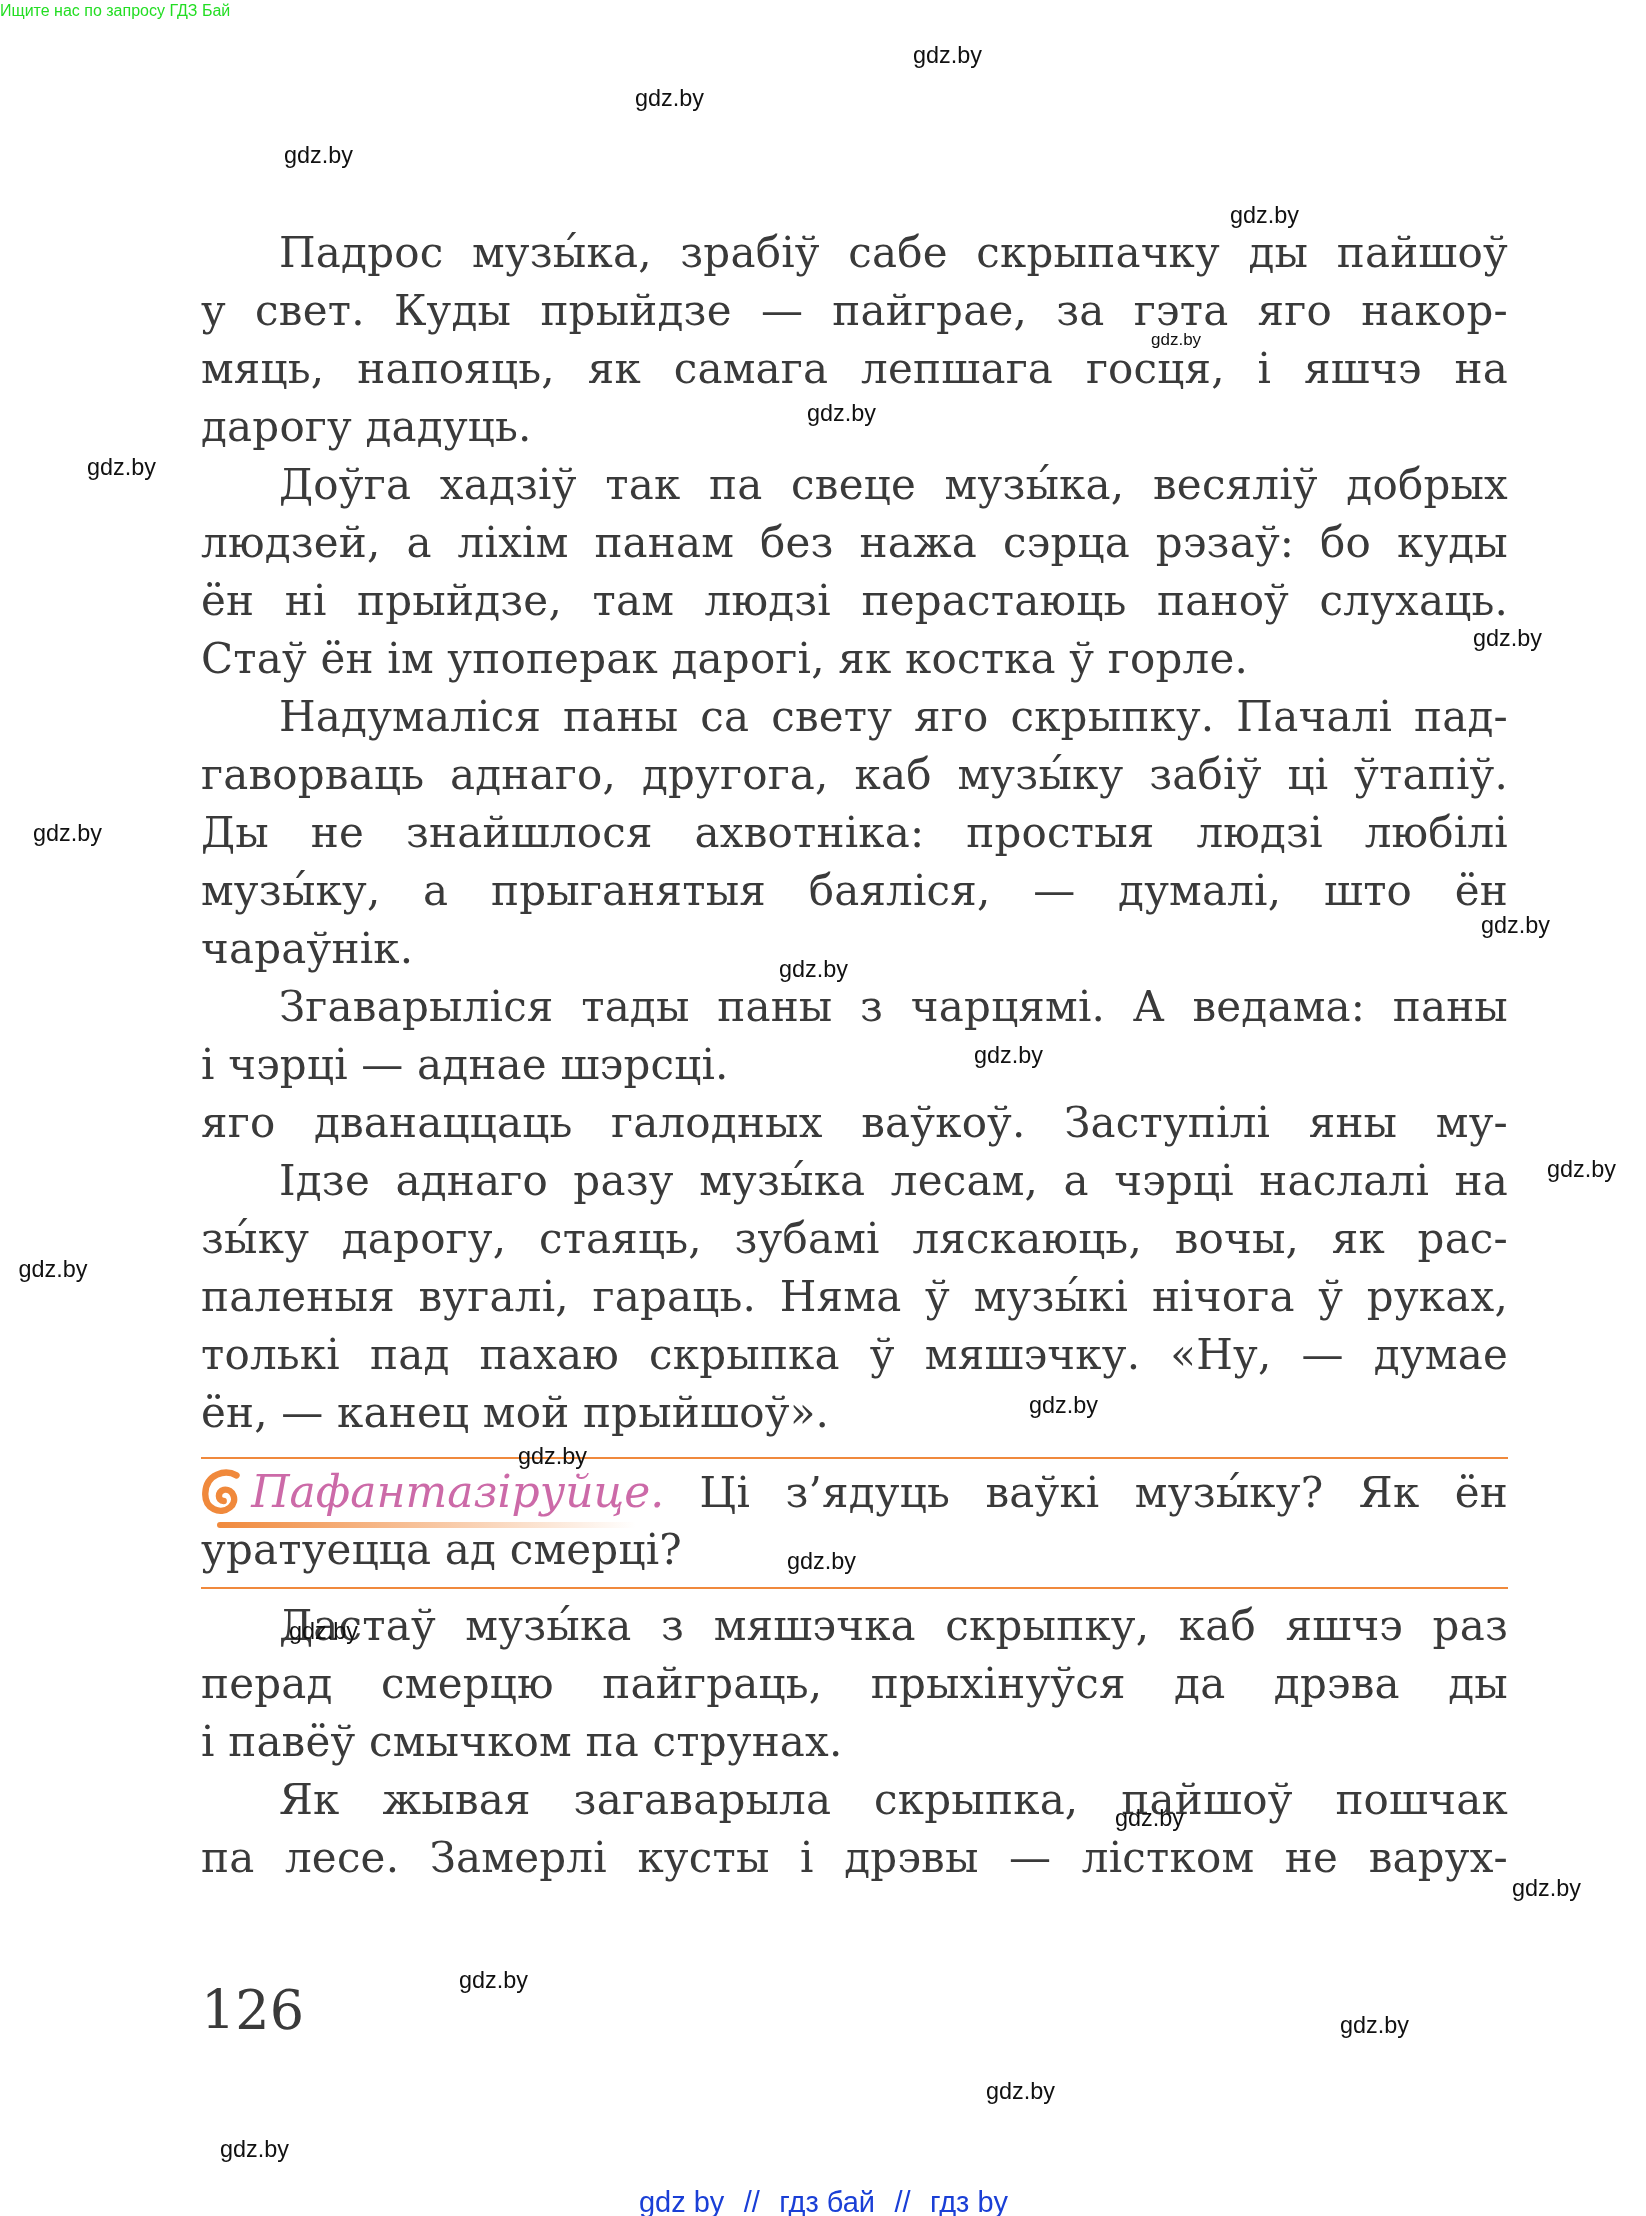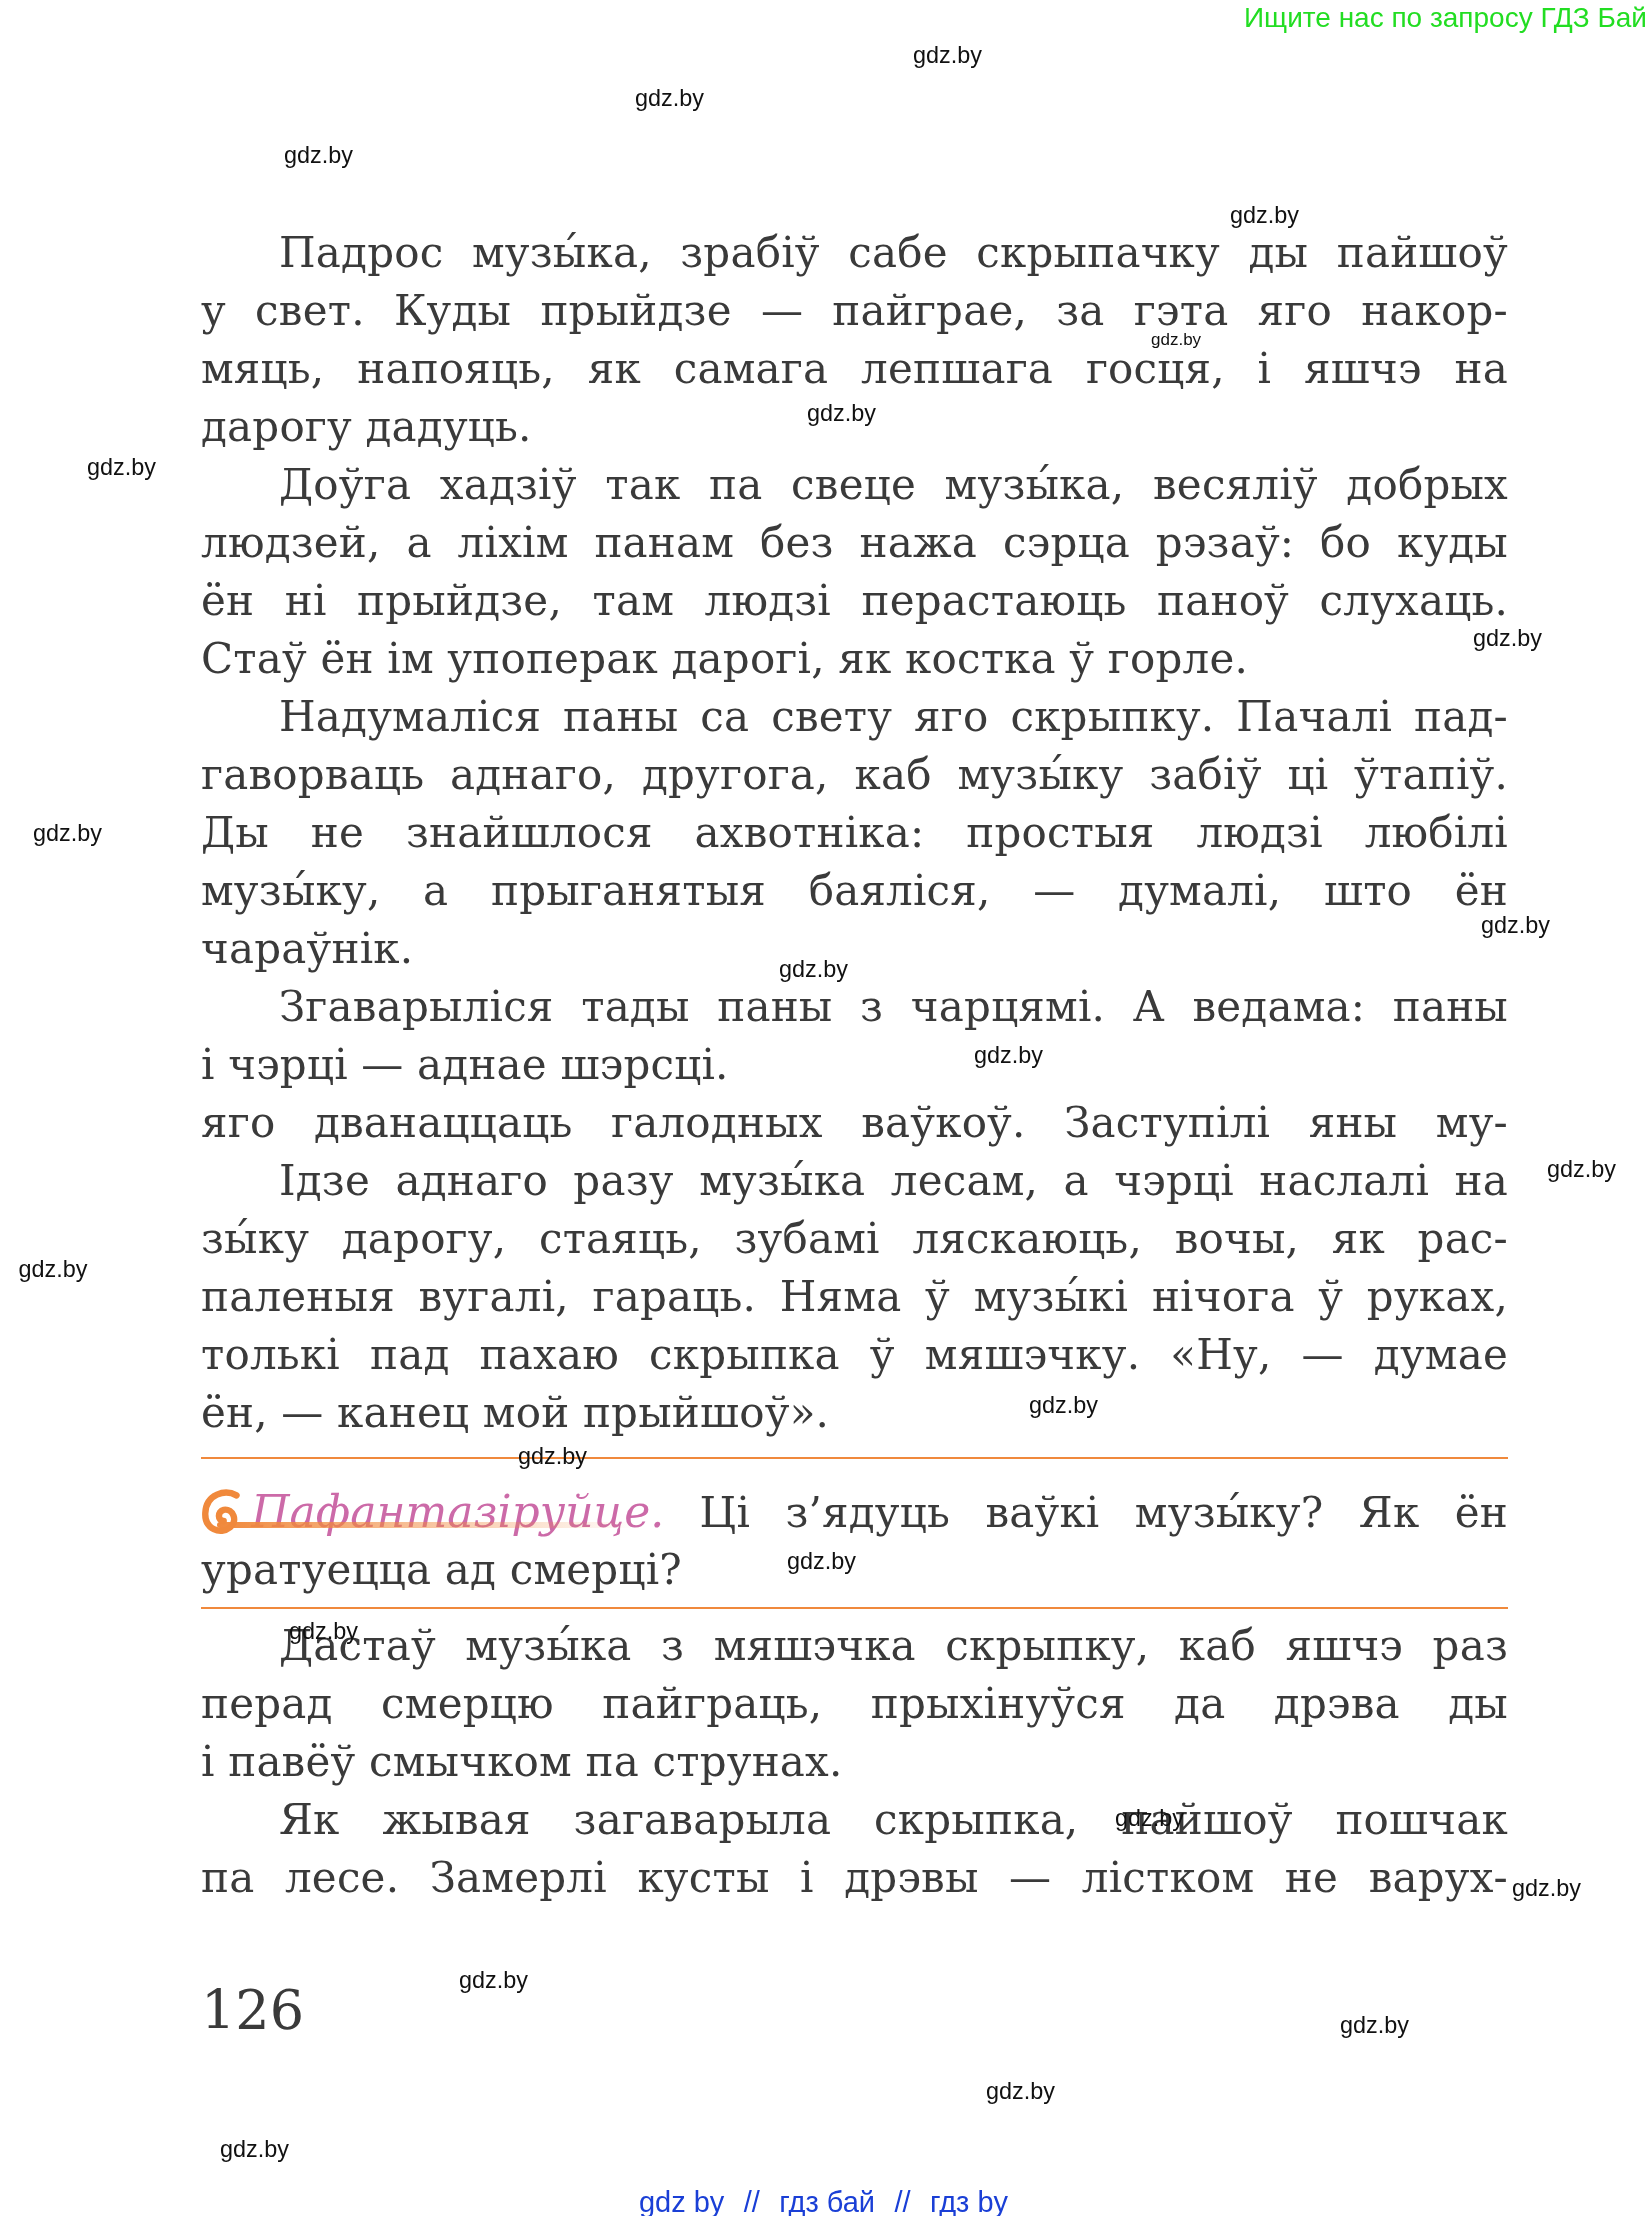--- a/index.html
+++ b/index.html
@@ -1,34 +1,34 @@
 <!DOCTYPE html>
 <html style="font-size:13px"><head>
 <meta charset="utf-8">
 <style>
   html, body { margin:0; padding:0; background:#ffffff; }
   body { width:1647px; height:2216px; position:relative; overflow:hidden; }
   .top-banner {
-    position:absolute; left:0; right:0; top:1.6px; text-align:right;
-    font-family:"Liberation Sans", sans-serif; font-size:28px; color:#22dd22;
+    position:absolute; left:0; right:0; top:1.6px; text-align:left;
+    font-family:"Liberation Sans", sans-serif; font-size:16px; color:#22dd22;
   }
   .page {
     position:absolute; left:201px; top:224px; width:1307px;
     font-family:"DejaVu Serif", "Liberation Serif", serif;
     color:#3a3a3a; font-size:42px; line-height:58px;
     letter-spacing:0.2px;
   }
   .para { margin:0; text-align:justify; text-align-last:left; }
   .line { display:block; white-space:nowrap; height:58px; text-align:justify; text-align-last:justify; }
   .line.last { text-align-last:left; }
   .line.indent { padding-left:78px; }
   .rule { height:2.4px; background:#f0893c; margin:0; }
   .rule.top { margin-top:14.5px; }
   .rule.bottom { margin-top:8px; margin-bottom:8px; }
-  .task { position:relative; padding-top:24px; }
+  .task { position:relative; padding-top:4px; }
   .spiral { display:inline-block; width:47px; height:48px; vertical-align:-9.7px; position:relative; margin-right:3.2px; }
   .spiral svg { position:absolute; left:0; top:0; }
   .task-label {
     font-family:"DejaVu Serif", serif; font-style:italic;
     color:#cc6aa8; font-size:44px; letter-spacing:0px;
   }
   .underline-grad {
     position:absolute; left:16px; top:63px; width:419px; height:6.4px;
     background:linear-gradient(to right, #f0893c, rgba(245,180,120,0.0));
     border-radius:3.2px;

